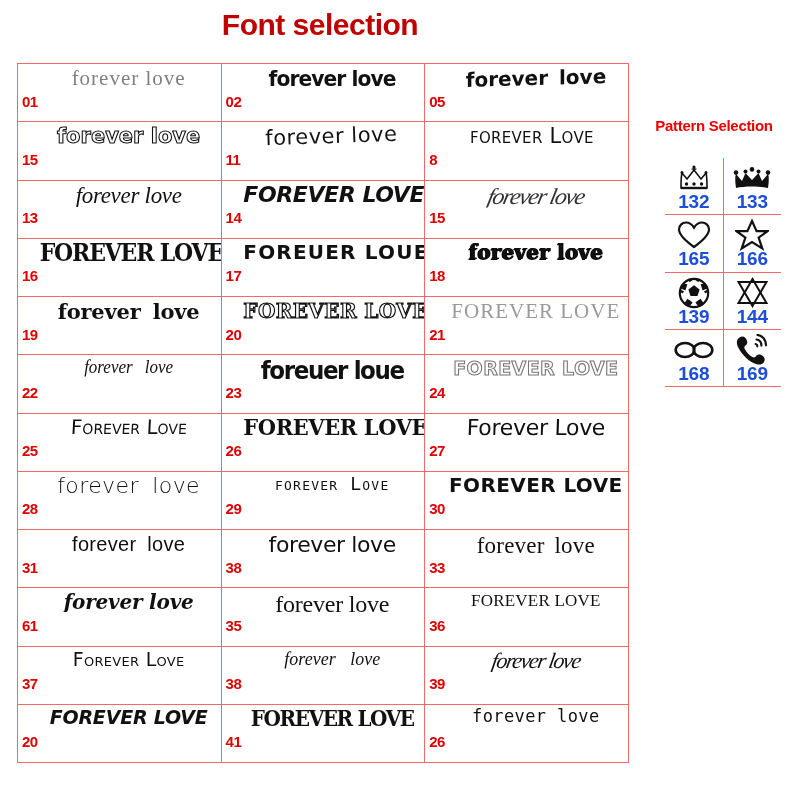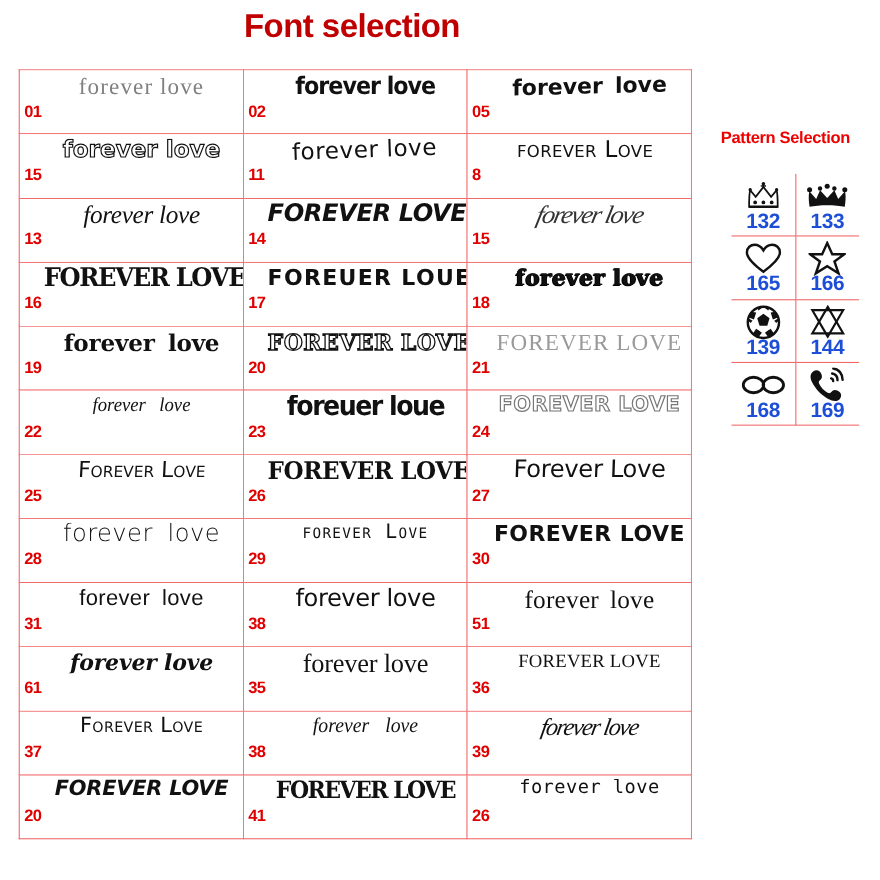--- a/index.html
+++ b/index.html
@@ -360,21 +360,21 @@
           </div>
         </td>
       <td class="cell">
           <div class="cellwrap">
             <span class="idx">38</span>
             <span class="sample f32">forever love</span>
           </div>
         </td>
       <td class="cell">
           <div class="cellwrap">
-            <span class="idx">51</span>
+            <span class="idx">33</span>
             <span class="sample f33">forever  love</span>
           </div>
         </td>
     </tr>
     <tr>
       <td class="cell">
           <div class="cellwrap">
             <span class="idx">61</span>
             <span class="sample f34">forever love</span>
           </div>

